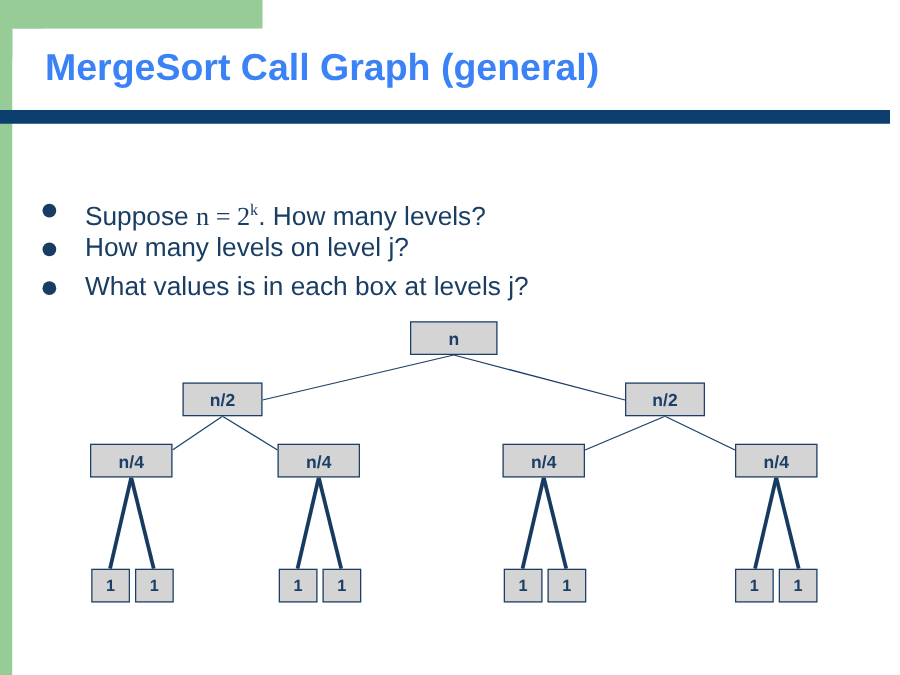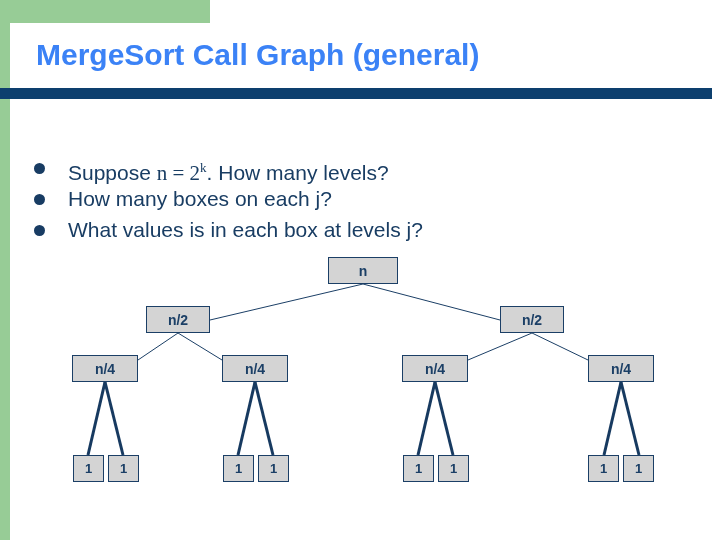--- a/index.html
+++ b/index.html
@@ -145,21 +145,21 @@
 
   <div class="bullets">
 
     <div class="bullet-row">
       <span class="bullet-dot"></span>
       <span class="bullet-text"><span>Suppose </span><span class="mathvar">n</span><span class="mathvar"> = </span><span class="mathvar"><span>2</span><sup>k</sup></span><span>. How many levels?</span></span>
     </div>
 
     <div class="bullet-row">
       <span class="bullet-dot"></span>
-      <span class="bullet-text">How many boxes on each j?</span>
+      <span class="bullet-text">How many levels on level j?</span>
     </div>
 
     <div class="bullet-row">
       <span class="bullet-dot"></span>
       <span class="bullet-text">What values is in each box at levels j?</span>
     </div>
 
   </div>
 
   <div class="tree" id="tree">

